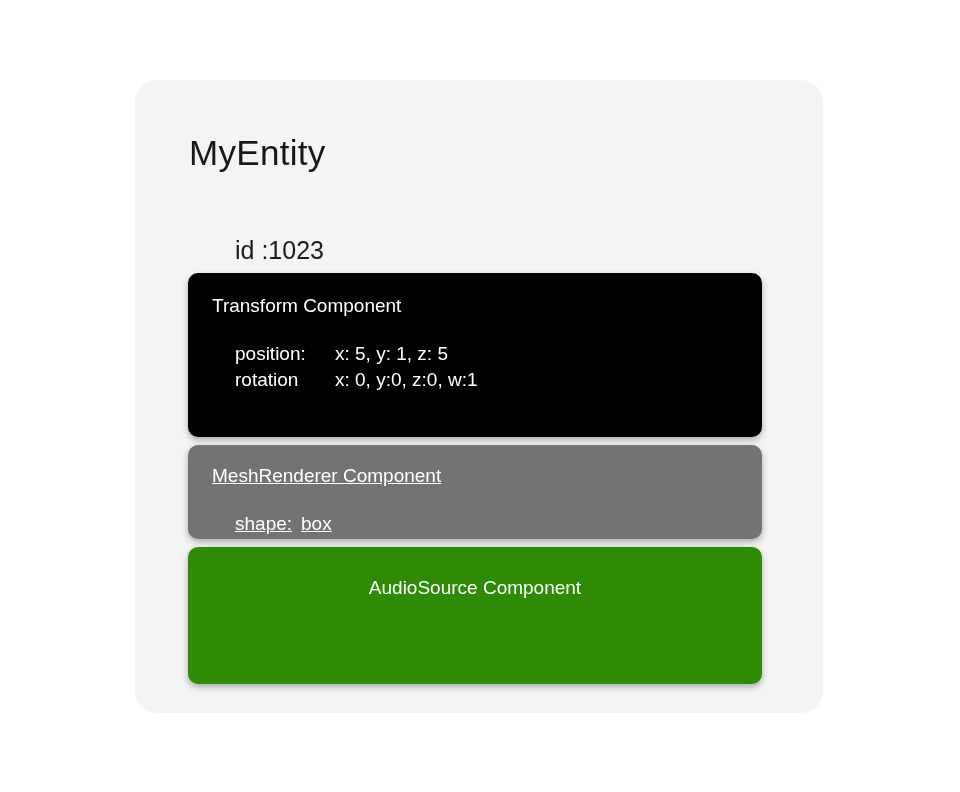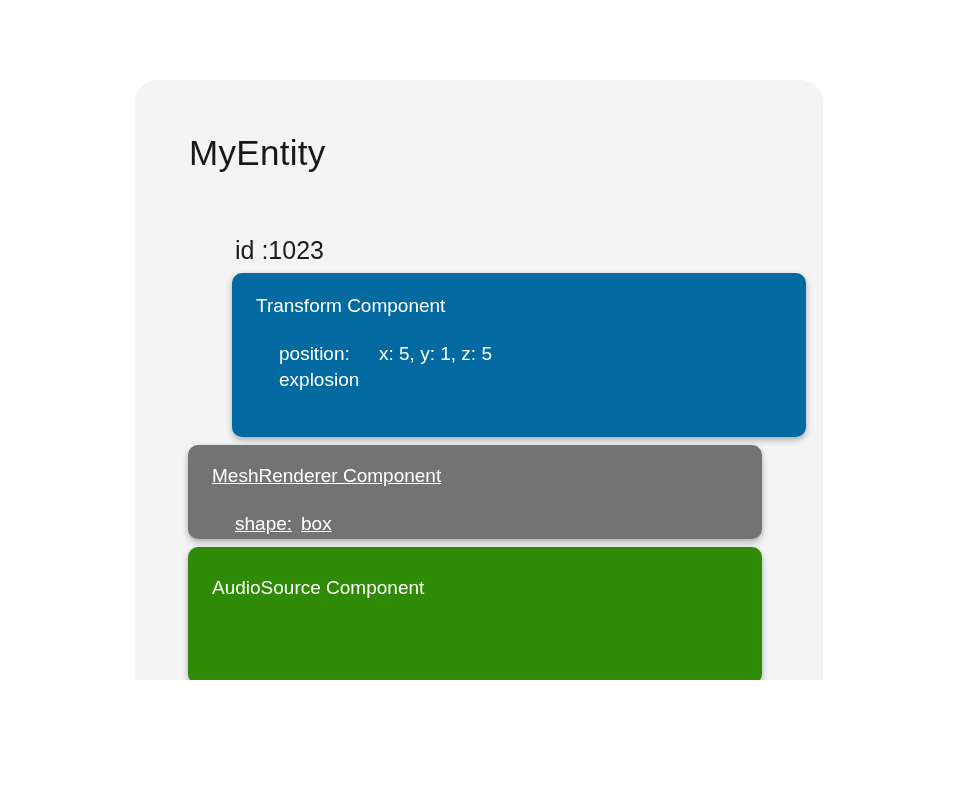--- a/index.html
+++ b/index.html
@@ -3,21 +3,21 @@
 <meta charset="utf-8">
 <style>
   * { box-sizing: border-box; }
   html, body { margin: 0; padding: 0; }
   body {
     width: 960px; height: 792px;
     background: #ffffff;
     font-family: "Liberation Sans", sans-serif;
     color: #17181a;
   }
-  .canvas { position: relative; width: 960px; height: 680px; overflow: hidden; padding-left: 21px; }
+  .canvas { position: relative; width: 960px; height: 792px; overflow: hidden; padding-left: 21px; }
 
   .entity-card {
     position: absolute; left: 135px; top: 80px;
     width: 688px; height: 633px;
     background: #f5f4f5;
     border-radius: 22px;
   }
   .entity-title {
     position: absolute; left: 54px; top: 52px;
     font-size: 35px; line-height: 42px; font-weight: 400;
@@ -58,42 +58,43 @@
 
 <div class="canvas">
   <div class="entity-card">
 
     <div class="entity-title">MyEntity</div>
 
     <div class="entity-id">id :1023</div>
 
     <div class="components">
 
-      <section class="component c-transform" style="background-color: #0369a1; margin-left: 44px;">
+      <section class="component c-transform" style="background-color: #000000;">
         <h2 class="component-title">Transform Component</h2>
         <div class="rows rows-cols">
           <div class="row">
             <span class="label">position:</span>
             <span class="value">x: 5, y: 1, z: 5</span>
           </div>
           <div class="row">
-            <span class="label">explosion</span>
+            <span class="label">rotation</span>
+            <span class="value">x: 0, y:0, z:0, w:1</span>
           </div>
         </div>
       </section>
 
       <section class="component c-mesh" style="background-color: #737373; text-decoration: underline;">
         <h2 class="component-title">MeshRenderer Component</h2>
         <div class="rows rows-inline">
           <div class="row">
             <span class="label">shape:</span>
             <span class="value">box</span>
           </div>
         </div>
       </section>
 
-      <section class="component c-audio" style="background-color: rgb(47, 139, 6);">
+      <section class="component c-audio" style="background-color: rgb(47, 139, 6); text-align: center;">
         <h2 class="component-title">AudioSource Component</h2>
       </section>
 
     </div>
   </div>
 </div>
 
 </body></html>

